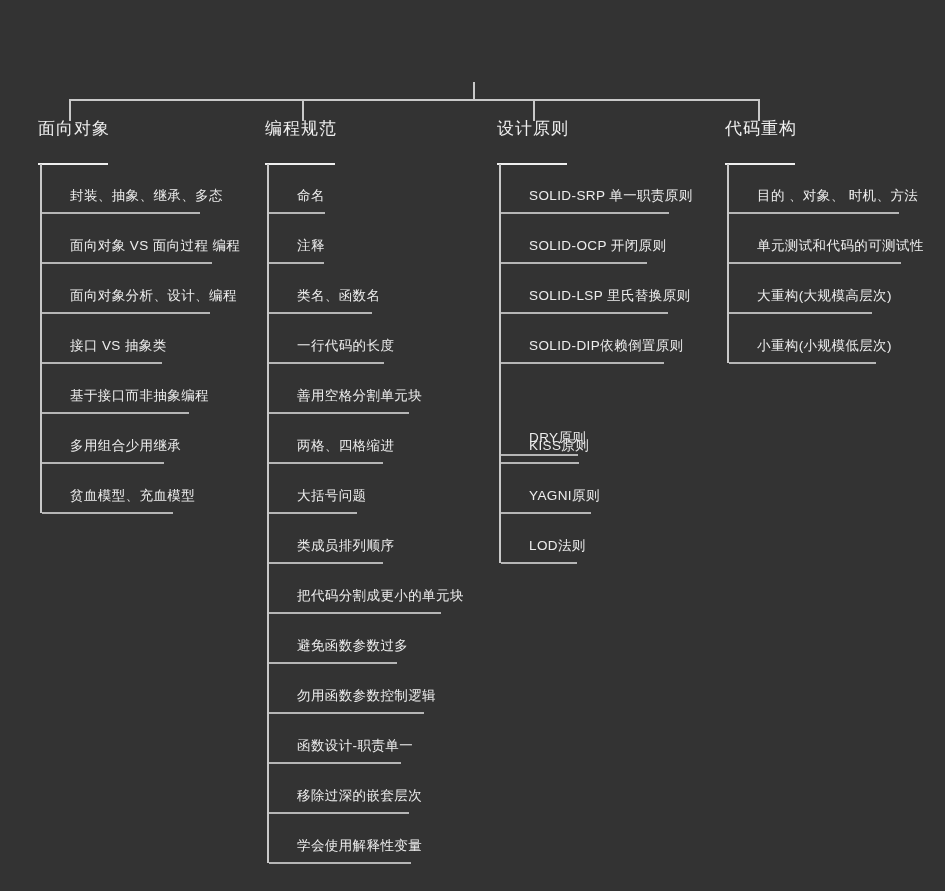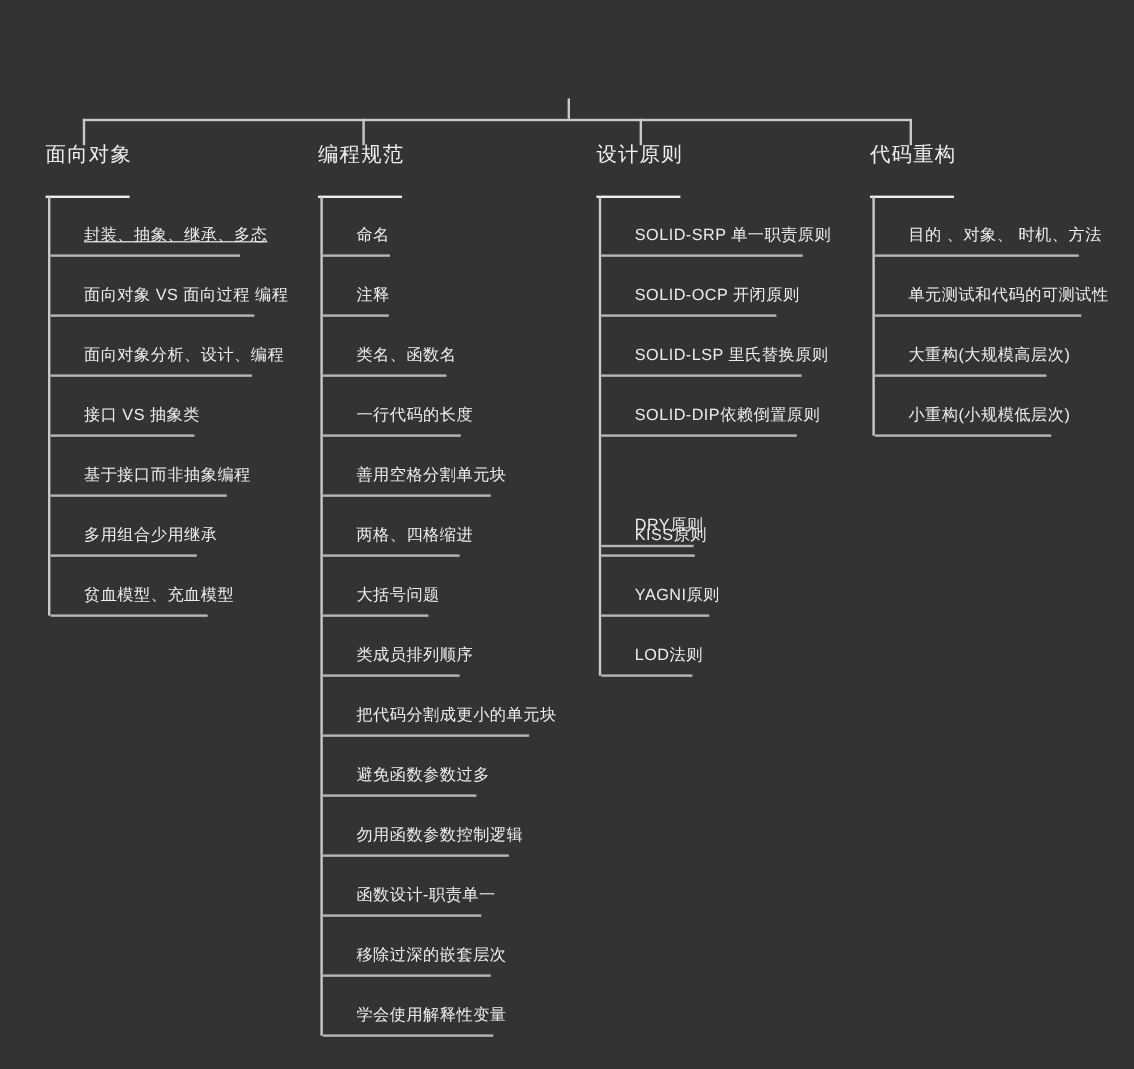--- a/index.html
+++ b/index.html
@@ -117,21 +117,21 @@
   <div class="vline" style="left:302px; top:99px; height:22px;"></div>
   <div class="vline" style="left:533px; top:99px; height:22px;"></div>
   <div class="vline" style="left:758px; top:99px; height:22px;"></div>
 
   <div class="branch" style="left:38px;">
     <div class="branch-title">面向对象</div>
     <div class="branch-underline" style="width:70px;"></div>
     <div class="branch-spine" style="height:349px;"></div>
 
     <div class="leaf" style="left:4px; top:46px; width:225px;">
-      <div class="leaf-label" style="left:28px;text-decoration:underline;">封装、抽象、继承、多态</div>
+      <div class="leaf-label" style="left:28px;">封装、抽象、继承、多态</div>
       <div class="leaf-underline" style="width:158px;"></div>
     </div>
     <div class="leaf" style="left:4px; top:96px; width:225px;">
       <div class="leaf-label" style="left:28px;">面向对象 VS 面向过程 编程</div>
       <div class="leaf-underline" style="width:170px;"></div>
     </div>
     <div class="leaf" style="left:4px; top:146px; width:225px;">
       <div class="leaf-label" style="left:28px;">面向对象分析、设计、编程</div>
       <div class="leaf-underline" style="width:168px;"></div>
     </div>

